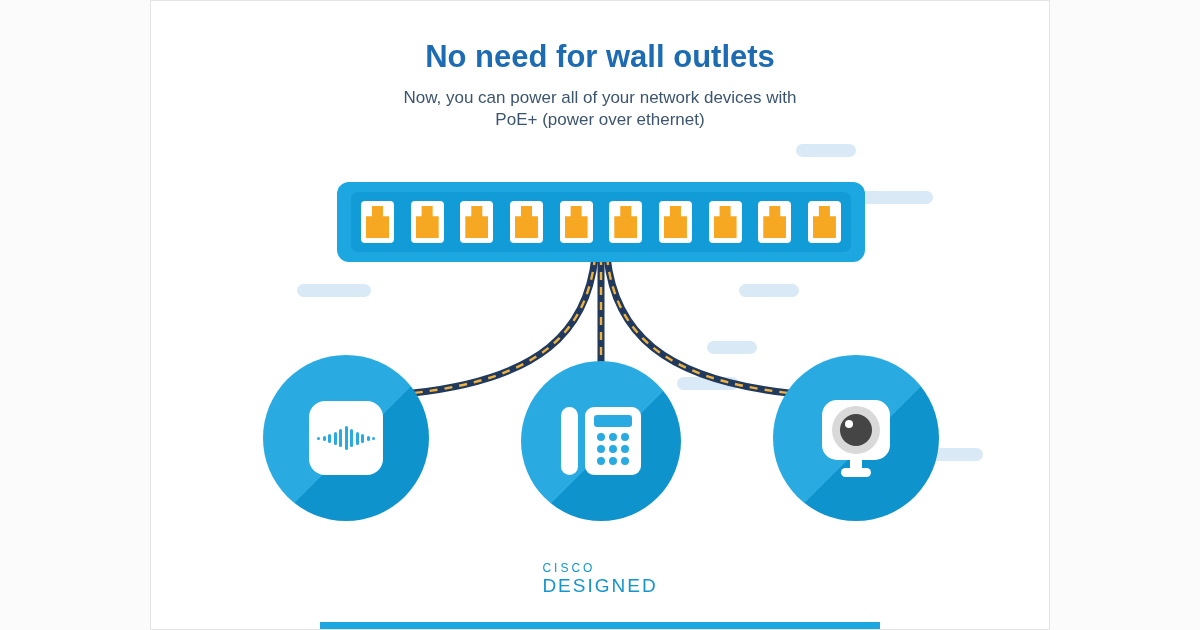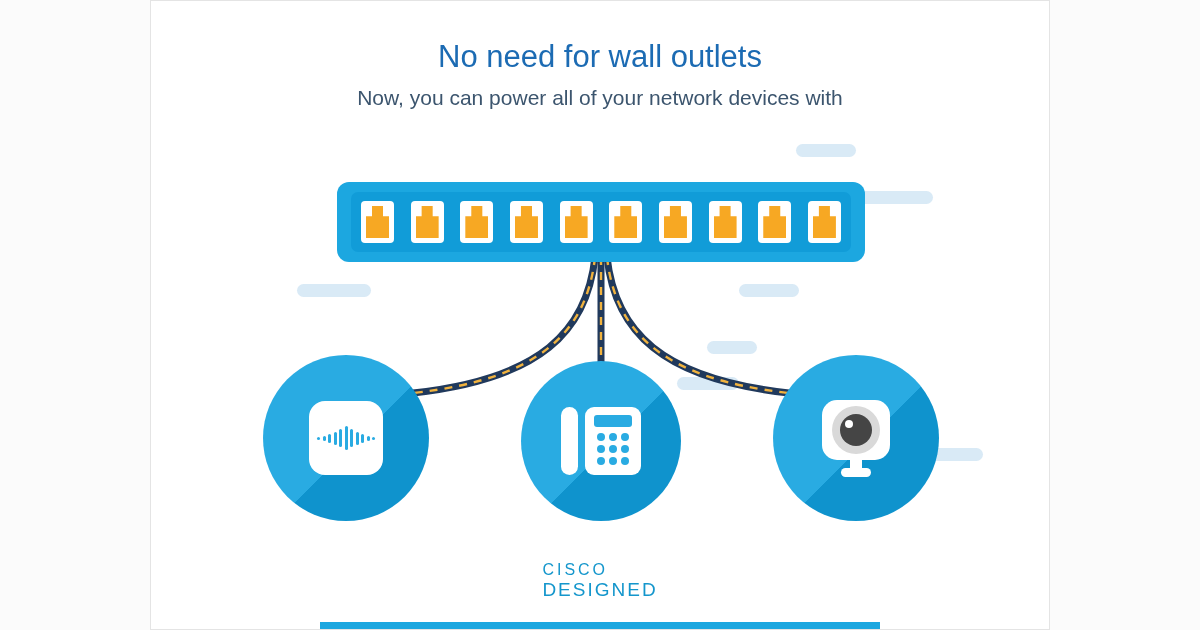--- a/index.html
+++ b/index.html
@@ -23,29 +23,29 @@
     background: #ffffff;
     border: 1px solid #e4e4e4;
     overflow: hidden;
   }
   .title {
     position: absolute;
     top: 38px;
     left: 0; right: 0;
     text-align: center;
     font-size: 31px;
-    font-weight: 400;
+    font-weight: 700;
     color: var(--title-blue);
   }
   .subtitle {
     position: absolute;
     top: 86px;
     left: 0; right: 0;
     text-align: center;
-    font-size: 21px;
+    font-size: 17px;
     line-height: 22px;
     color: var(--subtitle-navy);
   }
   
   .pill {
     position: absolute;
     height: 13px;
     border-radius: 7px;
     background: var(--decor-pill);
   }
@@ -225,21 +225,21 @@
     position: absolute;
     top: 560px;
     left: 0; right: 0;
     text-align: center;
   }
   .brand-inner {
     display: inline-block;
     text-align: left;
   }
   .brand-top {
-    font-size: 16px;
+    font-size: 12px;
     letter-spacing: 3px;
     font-weight: 400;
     color: var(--brand-blue);
   }
   .brand-bottom {
     font-size: 19px;
     letter-spacing: 2px;
     font-weight: 400;
     color: var(--brand-blue);
   }
@@ -256,20 +256,21 @@
 </style>
 </head>
 <body>
 
 <div class="page">
   <div class="card">
 
     <div class="title">No need for wall outlets</div>
     <div class="subtitle">
       <div>Now, you can power all of your network devices with</div>
+      <div>PoE+ (power over ethernet)</div>
     </div>
 
     <div class="pill pill-1"></div>
     <div class="pill pill-2"></div>
     <div class="pill pill-3"></div>
     <div class="pill pill-4"></div>
     <div class="pill pill-5"></div>
     <div class="pill pill-6"></div>
     <div class="pill pill-7"></div>
 

